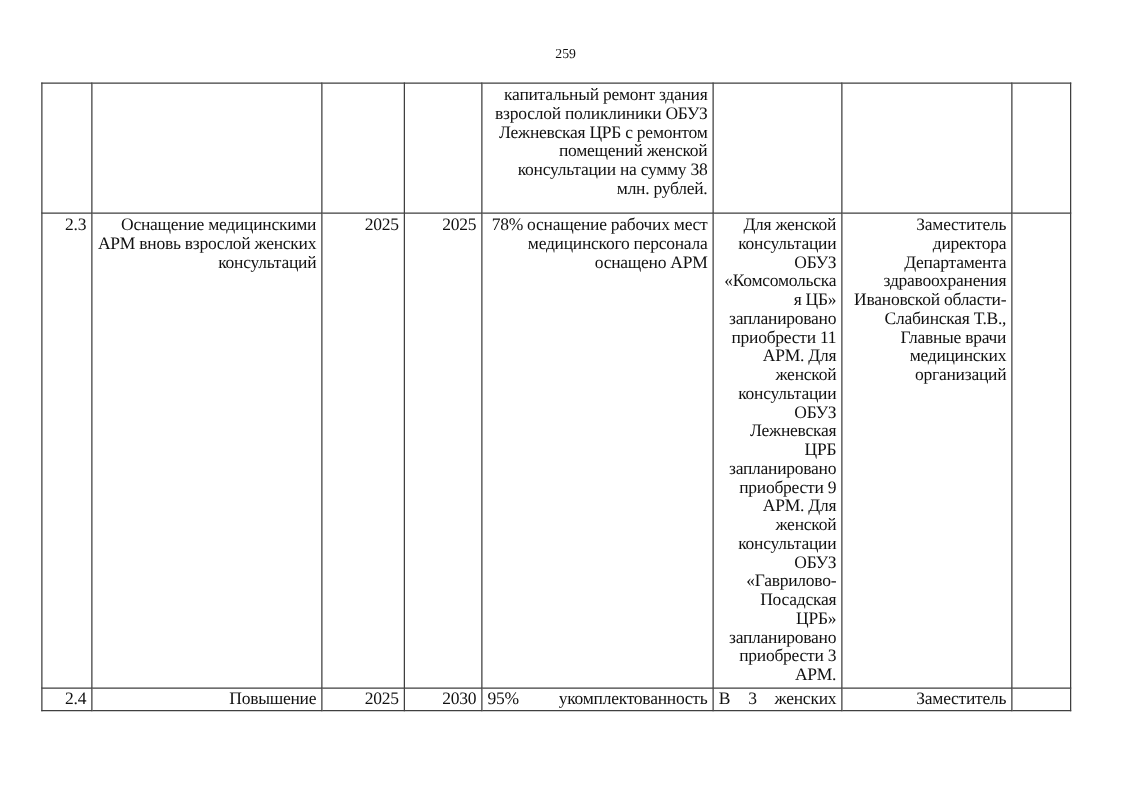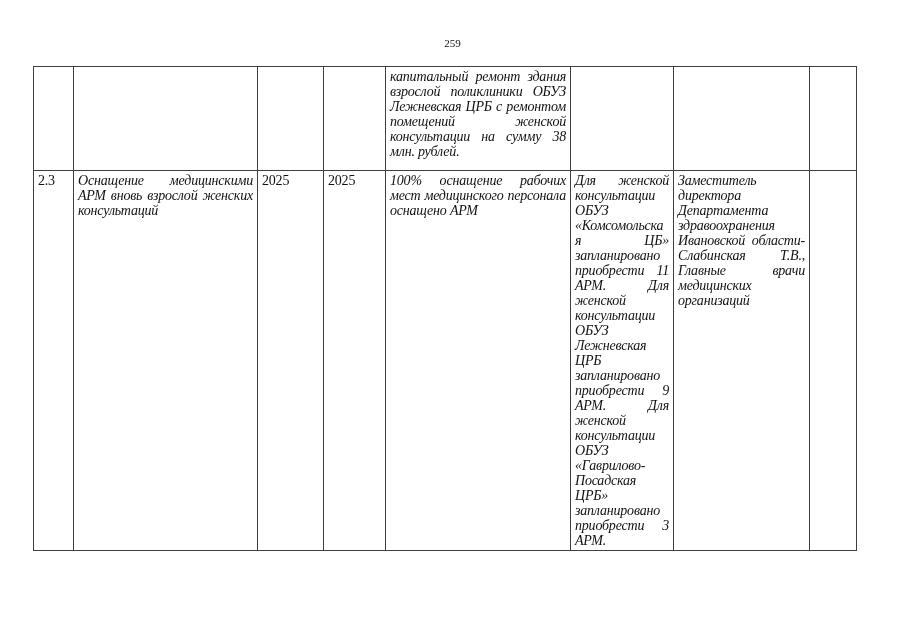--- a/index.html
+++ b/index.html
@@ -34,26 +34,27 @@
   }
   table.doc-table td {
     border: 1px solid #3f3f3f;
     vertical-align: top;
     padding: 2px 4px;
     font-size: 14px;
     line-height: 15px;
     letter-spacing: -0.2px;
     overflow: hidden;
     overflow-wrap: break-word;
+    text-align: right;
   }
   tr.row-cont   { height: 104px; }
   tr.row-23     { height: 359px; }
   tr.row-24     { height: 18px; }
   tr.row-24 td  { padding-top: 1px; padding-bottom: 0; }
-  .j  { text-align: justify; font-style: italic; }
+  .j  { text-align: justify; }
   .jl { text-align: justify; text-align-last: justify; }
 </style>
 </head>
 <body>
 
 <div class="page-number">259</div>
 
 <table class="doc-table">
   <colgroup>
     <col style="width:40px">
@@ -74,19 +75,29 @@
       <td class="j">капитальный ремонт здания взрослой поликлиники ОБУЗ Лежневская ЦРБ с ремонтом помещений женской консультации на сумму 38 млн. рублей.</td>
       <td></td>
       <td></td>
       <td></td>
     </tr>
     <tr class="row-23">
       <td>2.3</td>
       <td class="j">Оснащение медицинскими АРМ вновь взрослой женских консультаций</td>
       <td>2025</td>
       <td>2025</td>
-      <td class="j">100% оснащение рабочих мест медицинского персонала оснащено АРМ</td>
+      <td class="j">78% оснащение рабочих мест медицинского персонала оснащено АРМ</td>
       <td class="j">Для женской консультации ОБУЗ «Комсомольская ЦБ» запланировано приобрести 11 АРМ. Для женской консультации ОБУЗ Лежневская ЦРБ запланировано приобрести 9 АРМ. Для женской консультации ОБУЗ «Гаврилово- Посадская ЦРБ» запланировано приобрести 3 АРМ.</td>
       <td class="j">Заместитель директора Департамента здравоохранения Ивановской области- Слабинская Т.В., Главные врачи медицинских организаций</td>
+      <td></td>
+    </tr>
+    <tr class="row-24">
+      <td>2.4</td>
+      <td>Повышение</td>
+      <td>2025</td>
+      <td>2030</td>
+      <td class="jl">95% укомплектованность</td>
+      <td class="jl">В 3 женских</td>
+      <td>Заместитель</td>
       <td></td>
     </tr>
   </tbody>
 </table>
 
 </body></html>

